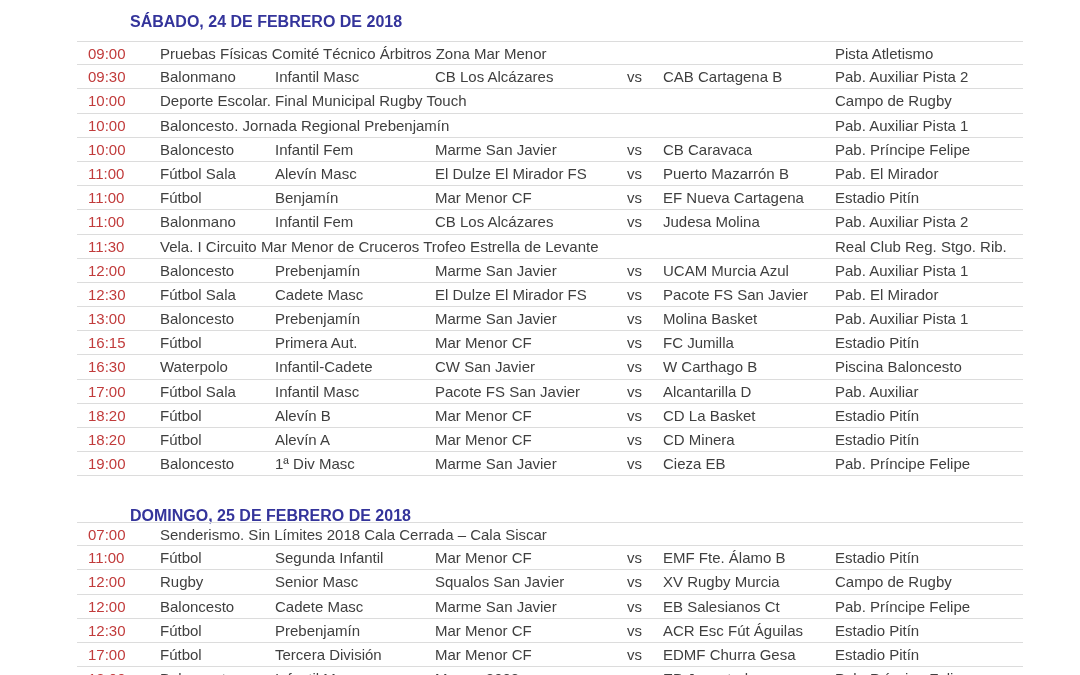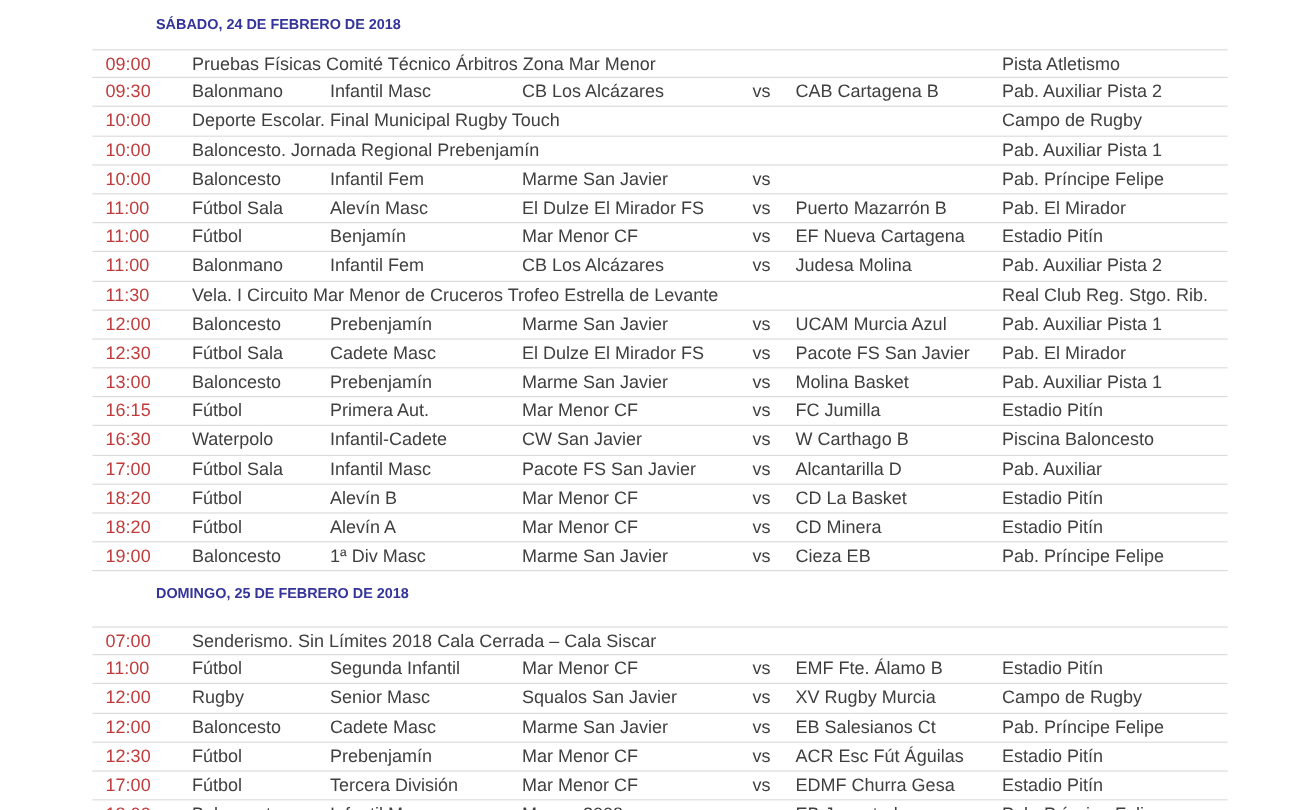--- a/index.html
+++ b/index.html
@@ -4,21 +4,21 @@
 <style>
   html,body{margin:0;padding:0;}
   body{
     width:1080px;height:675px;overflow:hidden;background:#ffffff;
     font-family:"Liberation Sans",sans-serif;
   }
   .page{position:relative;width:1080px;height:675px;background:#ffffff;overflow:hidden;}
   .table{position:absolute;left:77px;top:0;width:946px;height:675px;}
   .day-title{
     position:absolute;left:53px;
-    font-size:12px;font-weight:bold;color:#34349b;white-space:nowrap;
+    font-size:16px;font-weight:bold;color:#34349b;white-space:nowrap;
   }
   .rows{position:absolute;left:0;width:946px;text-decoration:underline;}
   .row{
     position:relative;height:24.2px;box-sizing:border-box;
     border-bottom:1px solid #dcdcdc;
   }
   .row:first-child{border-top:1px solid #dcdcdc;}
   .cell{
     position:absolute;top:0;height:23px;line-height:24px;
     font-size:15px;color:#3f3f3f;white-space:nowrap;overflow:visible;
@@ -63,20 +63,21 @@
           <span class="cell time">10:00</span>
           <span class="cell desc">Baloncesto. Jornada Regional Prebenjamín</span>
           <span class="cell venue">Pab. Auxiliar Pista 1</span>
         </div>
         <div class="row">
           <span class="cell time">10:00</span>
           <span class="cell sport">Baloncesto</span>
           <span class="cell cat">Infantil Fem</span>
           <span class="cell home">Marme San Javier</span>
           <span class="cell vs">vs</span>
+          <span class="cell away">CB Caravaca</span>
           <span class="cell venue">Pab. Príncipe Felipe</span>
         </div>
         <div class="row">
           <span class="cell time">11:00</span>
           <span class="cell sport">Fútbol Sala</span>
           <span class="cell cat">Alevín Masc</span>
           <span class="cell home">El Dulze El Mirador FS</span>
           <span class="cell vs">vs</span>
           <span class="cell away">Puerto Mazarrón B</span>
           <span class="cell venue">Pab. El Mirador</span>
@@ -180,21 +181,21 @@
           <span class="cell time">19:00</span>
           <span class="cell sport">Baloncesto</span>
           <span class="cell cat">1ª Div Masc</span>
           <span class="cell home">Marme San Javier</span>
           <span class="cell vs">vs</span>
           <span class="cell away">Cieza EB</span>
           <span class="cell venue">Pab. Príncipe Felipe</span>
         </div>
       </div>
 
-    <div class="day-title" style="top:487px;">DOMINGO, 25 DE FEBRERO DE 2018</div>
+    <div class="day-title" style="top:507px;">DOMINGO, 25 DE FEBRERO DE 2018</div>
     <div class="rows" style="top:522px;" id="rows-1">
         <div class="row">
           <span class="cell time">07:00</span>
           <span class="cell desc">Senderismo. Sin Límites 2018  Cala Cerrada – Cala Siscar</span>
           <span class="cell venue"></span>
         </div>
         <div class="row">
           <span class="cell time">11:00</span>
           <span class="cell sport">Fútbol</span>
           <span class="cell cat">Segunda Infantil</span>

